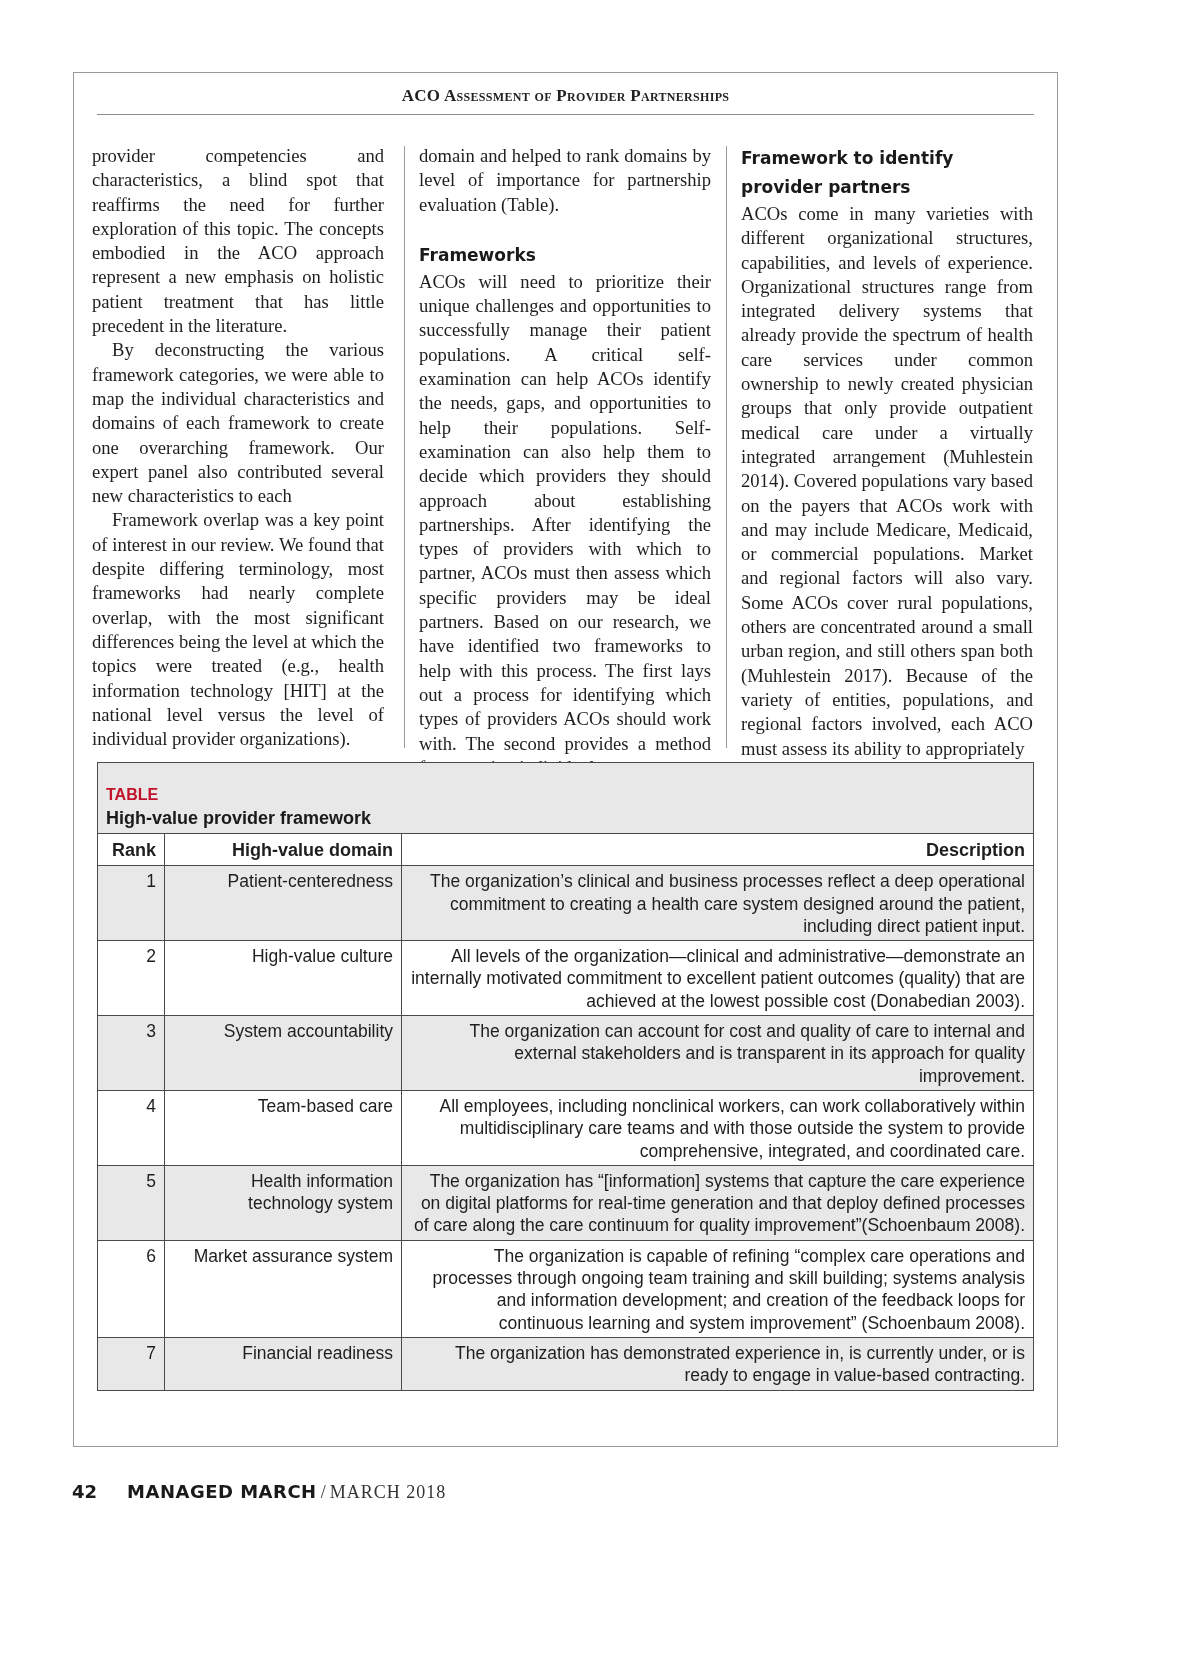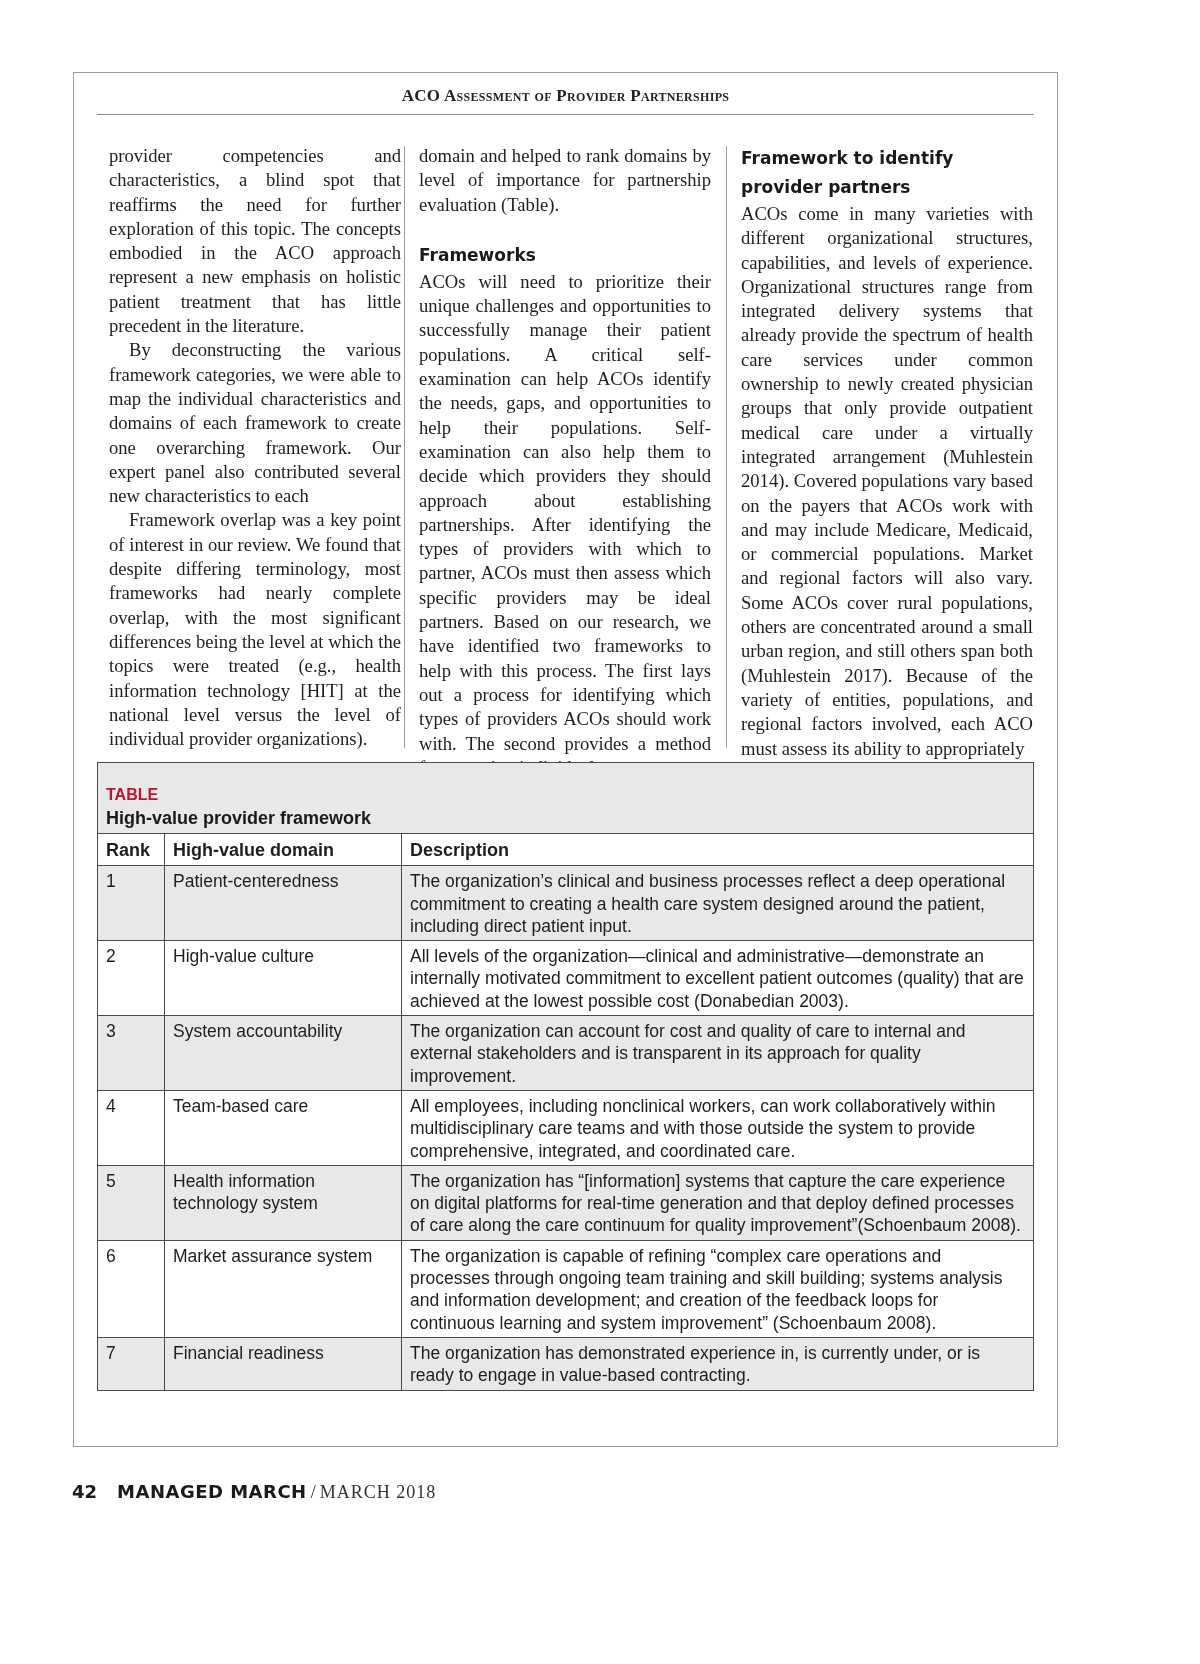--- a/index.html
+++ b/index.html
@@ -17,21 +17,21 @@
     .head-rule { position: absolute; left: 97px; top: 114px; width: 937px; height: 1px; background: #8c8c8c; }
 
     .col {
       position: absolute; top: 144px; width: 292px;
       font-family: "Liberation Serif", "DejaVu Serif", serif;
       font-size: 18.6px; line-height: 24.3px; color: #1e1e1e;
       text-align: justify; hyphens: manual;
     }
     .col p { margin: 0; }
     .col p.indent { text-indent: 20px; }
-    .col1 { left: 109px; }
+    .col1 { left: 92px; }
     .col2 { left: 419px; }
     .col3 { left: 741px; }
     .col-rule { position: absolute; top: 146px; width: 1px; height: 602px; background: #9a9a9a; }
     .cr1 { left: 404px; }
     .cr2 { left: 726px; }
     .subhead {
       font-family: "DejaVu Sans", "Liberation Sans", sans-serif; font-weight: bold;
       font-size: 17px; line-height: 29px; color: #1a1a1a; margin: 0; text-align: left;
     }
     .spacer { height: 24px; }
@@ -41,34 +41,34 @@
       font-family: "Liberation Sans", "DejaVu Sans", sans-serif; color: #1e1e1e;
     }
     .tbl-caption {
       background: #e8e8e8; border: 1px solid #4a4a4a; border-bottom: none;
       padding: 22px 8px 2px 8px; box-sizing: border-box;
     }
     .tbl-label { color: #c1122b; font-weight: bold; font-size: 16px; line-height: 20px; }
     .tbl-title { font-weight: bold; font-size: 18px; line-height: 26px; color: #1a1a1a; }
     table { border-collapse: collapse; width: 100%; table-layout: fixed; }
     td, th {
-      border: 1px solid #4a4a4a; vertical-align: top; text-align: left;
+      border: 1px solid #4a4a4a; vertical-align: top; text-align: right;
       font-size: 17.5px; line-height: 22.3px; padding: 4px 8px 3px 8px;
     }
     th { font-weight: bold; background: #ffffff; padding: 5px 8px 4px 8px; font-size: 18px; }
     tr.shade td { background: #e8e8e8; }
     tr.plain td { background: #ffffff; }
     col.c-rank { width: 67px; }
     col.c-domain { width: 237px; }
 
     .footer {
       position: absolute; left: 72px; top: 1478px; height: 28px;
       font-size: 18px; line-height: 28px; white-space: nowrap;
     }
-    .pg { font-family: "DejaVu Sans", "Liberation Sans", sans-serif; font-weight: bold; color: #1a1a1a; margin-right: 20px; }
+    .pg { font-family: "DejaVu Sans", "Liberation Sans", sans-serif; font-weight: bold; color: #1a1a1a; margin-right: 30px; }
     .mag { font-family: "DejaVu Sans", "Liberation Sans", sans-serif; font-weight: bold; color: #1a1a1a; letter-spacing: 0.5px; }
     .sep { font-family: "Liberation Serif", serif; color: #333; margin: 0 4px; }
     .issue { font-family: "Liberation Serif", "DejaVu Serif", serif; color: #333; letter-spacing: 1px; }
   </style>
 </head>
 <body>
 
 <div class="frame"></div>
 
 <div class="running-head">ACO Assessment of Provider Partnerships</div>

